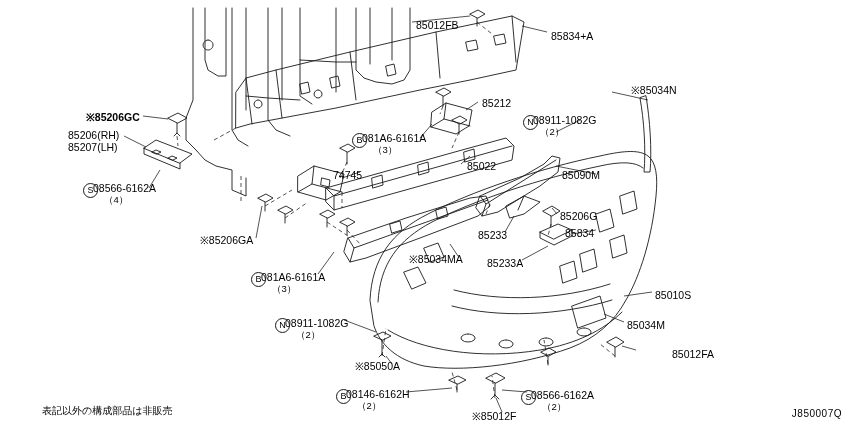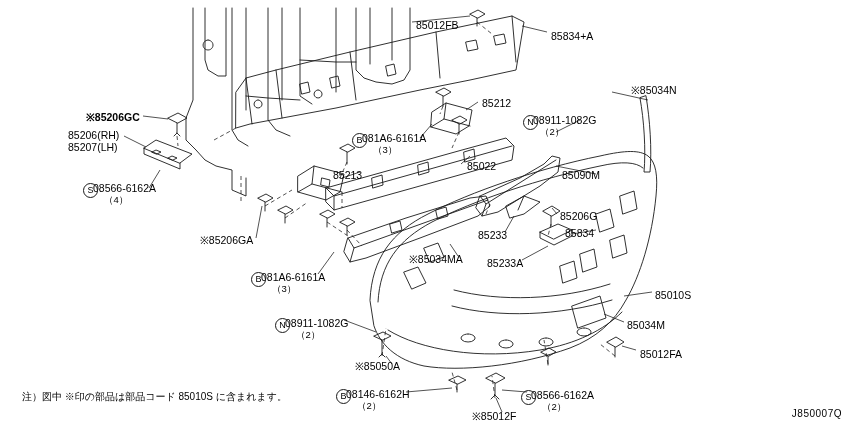--- a/index.html
+++ b/index.html
@@ -238,49 +238,49 @@
       <div class="lbl" style="left: 482px; top: 98px;">85212</div>
       <div class="lbl" style="left: 86px; top: 112px; font-weight: bold;">※85206GC</div>
       <div class="lbl" style="left: 533px; top: 115px;">08911-1082G</div>
       <div class="lbl small" style="left: 540px; top: 126px;">（2）</div>
       <div class="lbl" style="left: 68px; top: 130px;">85206(RH)</div>
       <div class="lbl" style="left: 68px; top: 142px;">85207(LH)</div>
       <div class="lbl" style="left: 362px; top: 133px;">081A6-6161A</div>
       <div class="lbl small" style="left: 373px; top: 144px;">（3）</div>
       <div class="lbl" style="left: 467px; top: 161px;">85022</div>
       <div class="lbl" style="left: 562px; top: 170px;">85090M</div>
-      <div class="lbl" style="left: 333px; top: 170px;">85213</div>
+      <div class="lbl" style="left: 333px; top: 170px;">74745</div>
       <div class="lbl" style="left: 93px; top: 183px;">08566-6162A</div>
       <div class="lbl small" style="left: 104px; top: 194px;">（4）</div>
       <div class="lbl" style="left: 560px; top: 211px;">85206G</div>
       <div class="lbl" style="left: 565px; top: 228px;">85834</div>
       <div class="lbl" style="left: 478px; top: 230px;">85233</div>
       <div class="lbl" style="left: 200px; top: 235px;">※85206GA</div>
       <div class="lbl" style="left: 409px; top: 254px;">※85034MA</div>
       <div class="lbl" style="left: 487px; top: 258px;">85233A</div>
       <div class="lbl" style="left: 261px; top: 272px;">081A6-6161A</div>
       <div class="lbl small" style="left: 272px; top: 283px;">（3）</div>
       <div class="lbl" style="left: 655px; top: 290px;">85010S</div>
       <div class="lbl" style="left: 285px; top: 318px;">08911-1082G</div>
       <div class="lbl small" style="left: 296px; top: 329px;">（2）</div>
       <div class="lbl" style="left: 627px; top: 320px;">85034M</div>
-      <div class="lbl" style="left: 640px; top: 349px;">85012FA</div>
+      <div class="lbl" style="left: 672px; top: 349px;">85012FA</div>
       <div class="lbl" style="left: 355px; top: 361px;">※85050A</div>
       <div class="lbl" style="left: 346px; top: 389px;">08146-6162H</div>
       <div class="lbl small" style="left: 357px; top: 400px;">（2）</div>
       <div class="lbl" style="left: 531px; top: 390px;">08566-6162A</div>
       <div class="lbl small" style="left: 542px; top: 401px;">（2）</div>
       <div class="lbl" style="left: 472px; top: 411px;">※85012F</div>
     </div>
   <div id="symbols">
       <div style="position: absolute; left: 352px; top: 133px; width: 13px; height: 13px; border: 1px solid rgb(26, 26, 26); border-radius: 50%; font: 9px / 12px &quot;Liberation Sans&quot;, sans-serif; text-align: center; color: rgb(0, 0, 0);">B</div>
       <div style="position: absolute; left: 523px; top: 115px; width: 13px; height: 13px; border: 1px solid rgb(26, 26, 26); border-radius: 50%; font: 9px / 12px &quot;Liberation Sans&quot;, sans-serif; text-align: center; color: rgb(0, 0, 0);">N</div>
       <div style="position: absolute; left: 83px; top: 183px; width: 13px; height: 13px; border: 1px solid rgb(26, 26, 26); border-radius: 50%; font: 9px / 12px &quot;Liberation Sans&quot;, sans-serif; text-align: center; color: rgb(0, 0, 0);">S</div>
       <div style="position: absolute; left: 251px; top: 272px; width: 13px; height: 13px; border: 1px solid rgb(26, 26, 26); border-radius: 50%; font: 9px / 12px &quot;Liberation Sans&quot;, sans-serif; text-align: center; color: rgb(0, 0, 0);">B</div>
       <div style="position: absolute; left: 275px; top: 318px; width: 13px; height: 13px; border: 1px solid rgb(26, 26, 26); border-radius: 50%; font: 9px / 12px &quot;Liberation Sans&quot;, sans-serif; text-align: center; color: rgb(0, 0, 0);">N</div>
       <div style="position: absolute; left: 336px; top: 389px; width: 13px; height: 13px; border: 1px solid rgb(26, 26, 26); border-radius: 50%; font: 9px / 12px &quot;Liberation Sans&quot;, sans-serif; text-align: center; color: rgb(0, 0, 0);">B</div>
       <div style="position: absolute; left: 521px; top: 390px; width: 13px; height: 13px; border: 1px solid rgb(26, 26, 26); border-radius: 50%; font: 9px / 12px &quot;Liberation Sans&quot;, sans-serif; text-align: center; color: rgb(0, 0, 0);">S</div>
     </div>
 
-  <div class="note" style="left:22px;top:390px;">注）図中 ※印の部品は部品コード 85010S に含まれます。</div>
+  <div class="note" style="left:22px;top:404px;">　　表記以外の構成部品は非販売</div>
 
   <div class="code">J850007Q</div>
 </div>
 
 </body></html>

